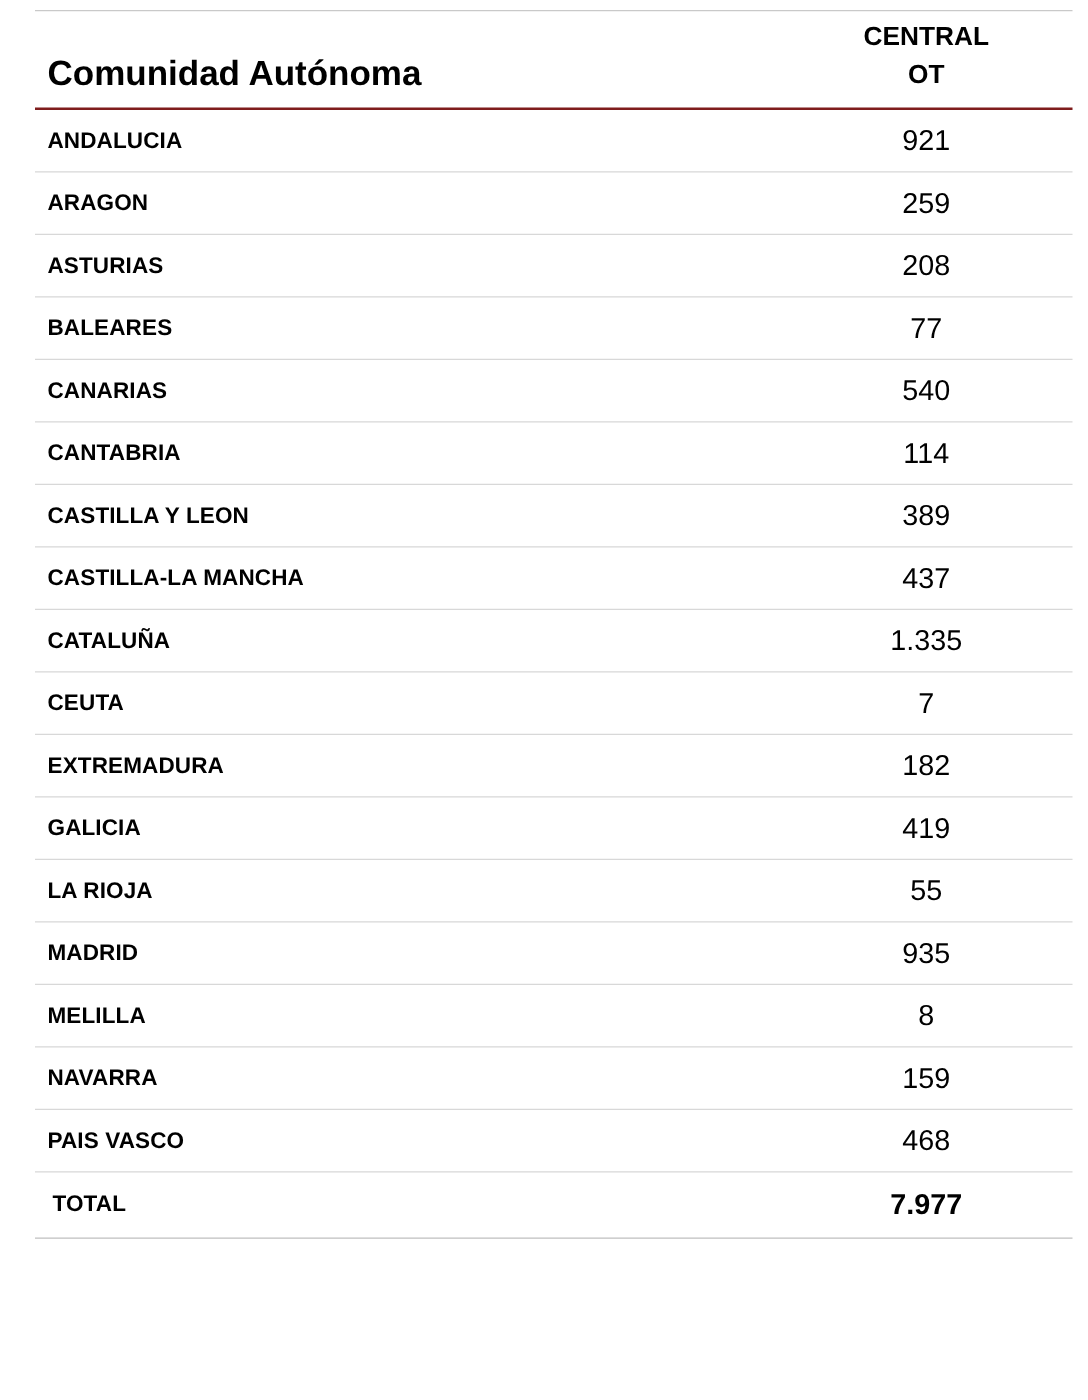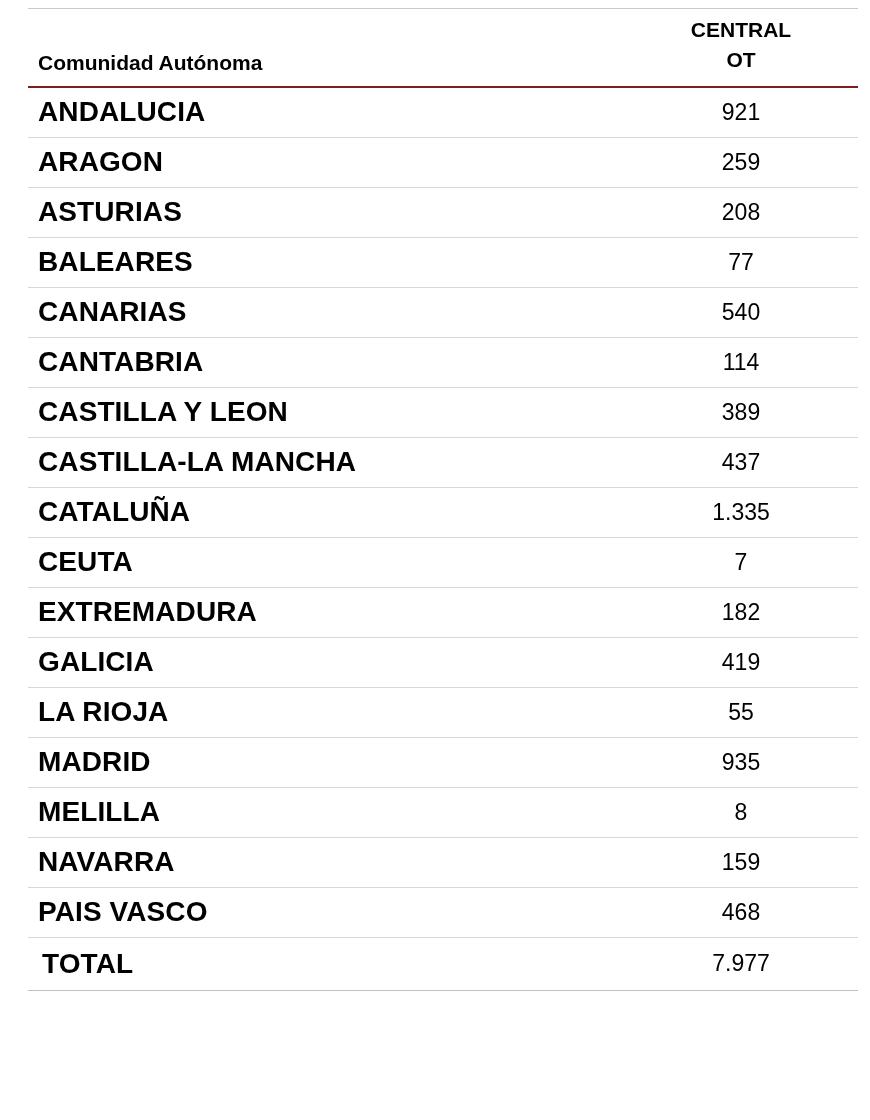--- a/index.html
+++ b/index.html
@@ -33,21 +33,21 @@
 
   thead th {
     font-weight: bold;
     padding: 0;
     vertical-align: bottom;
     border: 0;
   }
   .head-cell-name {
     text-align: left;
     padding: 6px 0 10px 10px;
-    font-size: 21px;
+    font-size: 28px;
     line-height: 1.25;
     vertical-align: bottom;
   }
   .head-cell-value {
     text-align: center;
     padding: 6px 24px 10px 0;
     font-size: 21px;
     line-height: 1.45;
     vertical-align: bottom;
   }
@@ -62,42 +62,42 @@
   }
 
   tbody td {
     border-bottom: 1px solid #d8d8d8;
     padding: 0;
     height: 49px;
   }
   td.cell-name {
     text-align: left;
     font-weight: bold;
-    font-size: 28px;
+    font-size: 18px;
     padding-left: 10px;
     letter-spacing: 0.1px;
   }
   td.cell-value {
     text-align: center;
     font-weight: normal;
     font-size: 23px;
     padding-right: 24px;
   }
 
   tbody tr.total-row td {
     border-bottom: 1px solid #c0c0c0;
     border-top: 1px solid #c0c0c0;
     height: 52px;
   }
   tbody tr.total-row td.cell-name {
     padding-left: 14px;
     font-weight: bold;
   }
   tbody tr.total-row td.cell-value {
-    font-weight: normal;
+    font-weight: bold;
   }
 </style>
 </head>
 <body>
 
 <div class="page">
   <table class="data-table">
     <colgroup>
       <col class="col-name">
       <col class="col-value">

